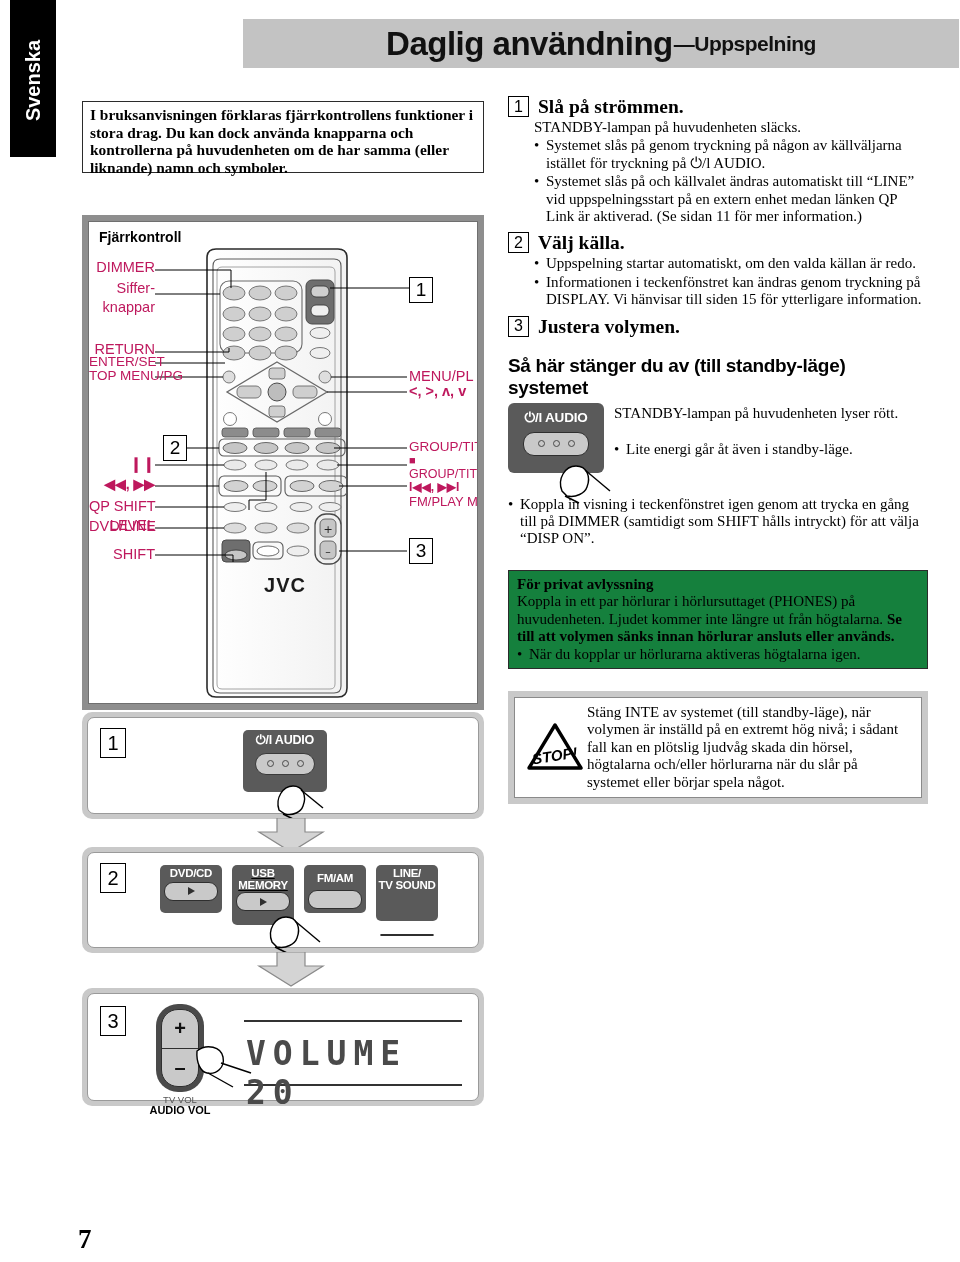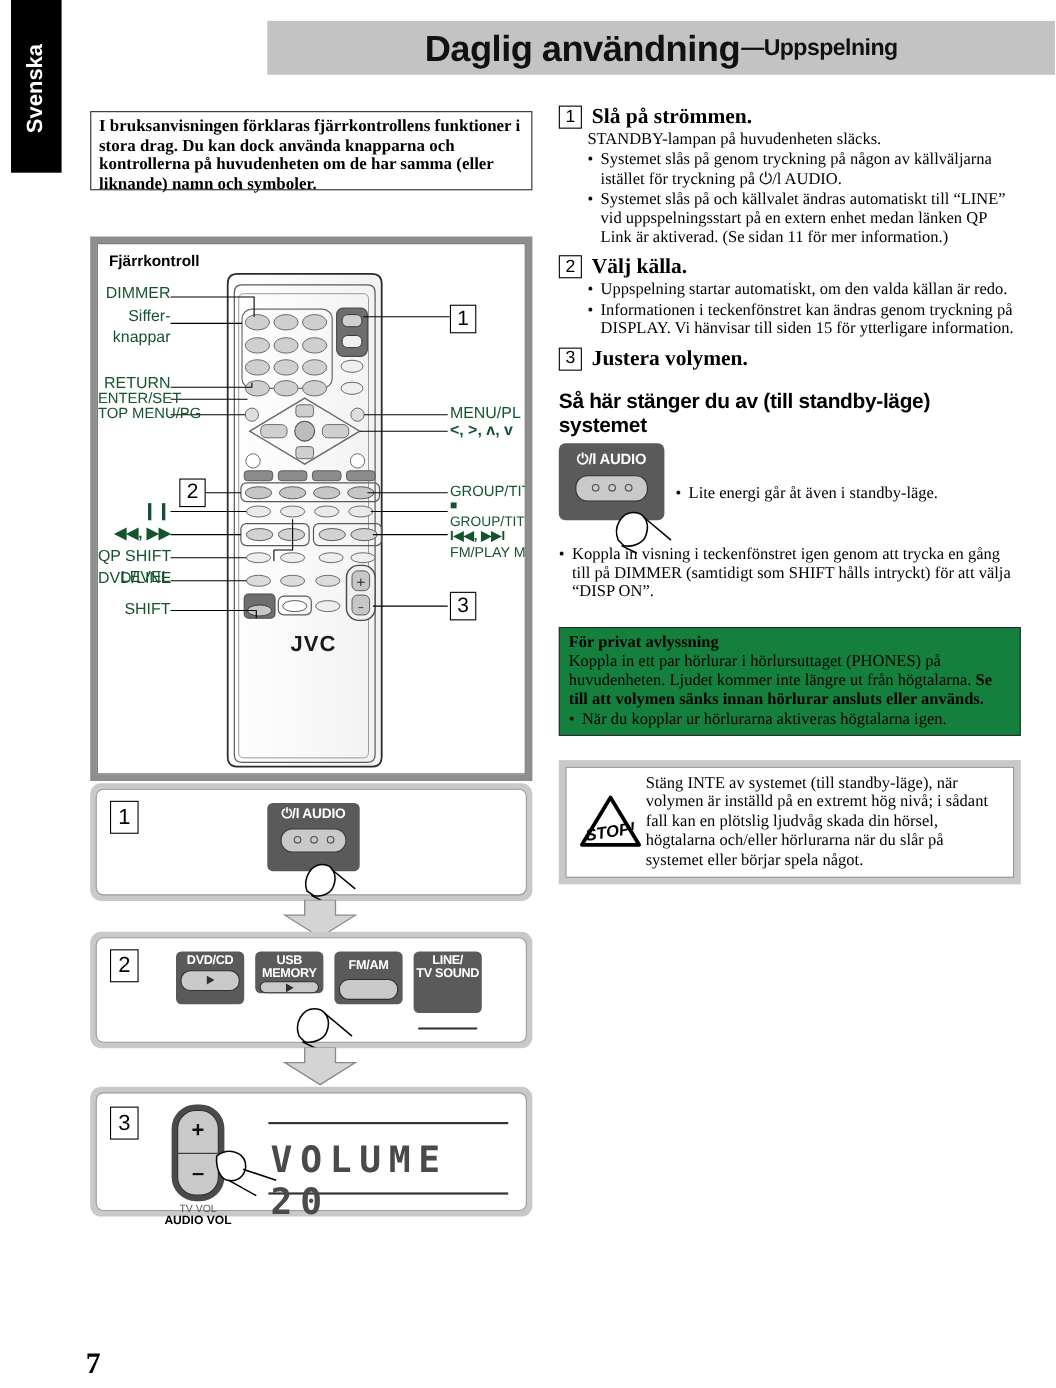--- a/index.html
+++ b/index.html
@@ -49,21 +49,21 @@
     background:#8e8e8e;padding:6px;box-sizing:border-box;
   }
   #illus-inner{
     width:100%;height:100%;background:#fff;border:1px solid #6f6f6f;box-sizing:border-box;
     position:relative;overflow:hidden;
   }
   #remote-caption{
     position:absolute;left:10px;top:7px;font-size:14px;font-weight:bold;color:#000;
   }
 
-  .lbl{position:absolute;font-size:14.5px;color:#14532d;white-space:nowrap;}
+  .lbl{position:absolute;font-size:14.5px;color:#be185d;white-space:nowrap;}
   .lbl.r{text-align:right;}
 
   .stepbox{
     position:absolute;border:1px solid #000;box-sizing:border-box;
     display:flex;align-items:center;justify-content:center;
     font-size:19px;color:#000;background:#fff;font-family:"Liberation Sans",sans-serif;
   }
 
   
   .flowpanel{
@@ -374,21 +374,21 @@
   <div class="inner">
     <div class="stepbox" style="left:12px;top:10px;width:26px;height:30px;font-size:20px;">2</div>
 
     <div class="srcbtn" style="left:72px;top:12px;width:62px;height:48px;">
       <div class="cap">DVD/CD</div>
       <div class="pill">
           <span class="tri"></span>
         </div>
     </div>
 
-    <div class="srcbtn" style="left:144px;top:12px;width:62px;height:38px;">
+    <div class="srcbtn" style="left:144px;top:12px;width:62px;height:60px;text-decoration:underline;">
       <div class="cap">
         <span>USB</span><br>
         <span>MEMORY</span>
       </div>
       <div class="pill" style="margin-top:1px;">
           <span class="tri"></span>
         </div>
     </div>
 
     <div class="srcbtn" style="left:216px;top:12px;width:62px;height:48px;">
@@ -485,20 +485,21 @@
         <span class="dot"></span>
         <span class="dot"></span>
         <span class="dot"></span>
       </div>
     </div>
     <svg style="position:absolute;left:46px;top:54px;" width="74" height="48" viewBox="0 0 74 48">
       <path d="M8,34 C3,22 11,9 22,9 C33,9 37,20 33,30 C31,36 22,41 13,39 Z" fill="#fff" stroke="#000" stroke-width="1.4"></path>
       <path d="M31,13 L56,34" stroke="#000" stroke-width="1.4" fill="none"></path>
       <path d="M11,39 L25,46" stroke="#000" stroke-width="1.4" fill="none"></path>
     </svg>
+    <div class="serif" style="position:absolute;left:106px;top:2px;width:314px;">STANDBY-lampan på huvudenheten lyser rött.</div>
     <div class="serif bul" style="position:absolute;left:106px;top:38px;width:314px;">
       <span class="b">•</span>
       <span>Lite energi går åt även i standby-läge.</span>
     </div>
   </div>
 
   <div class="serif bul" style="margin-top:1px;">
     <span class="b">•</span>
     <span>Koppla in visning i teckenfönstret igen genom att trycka en gång till på DIMMER (samtidigt som SHIFT hålls intryckt) för att välja “DISP ON”.</span>
   </div>

